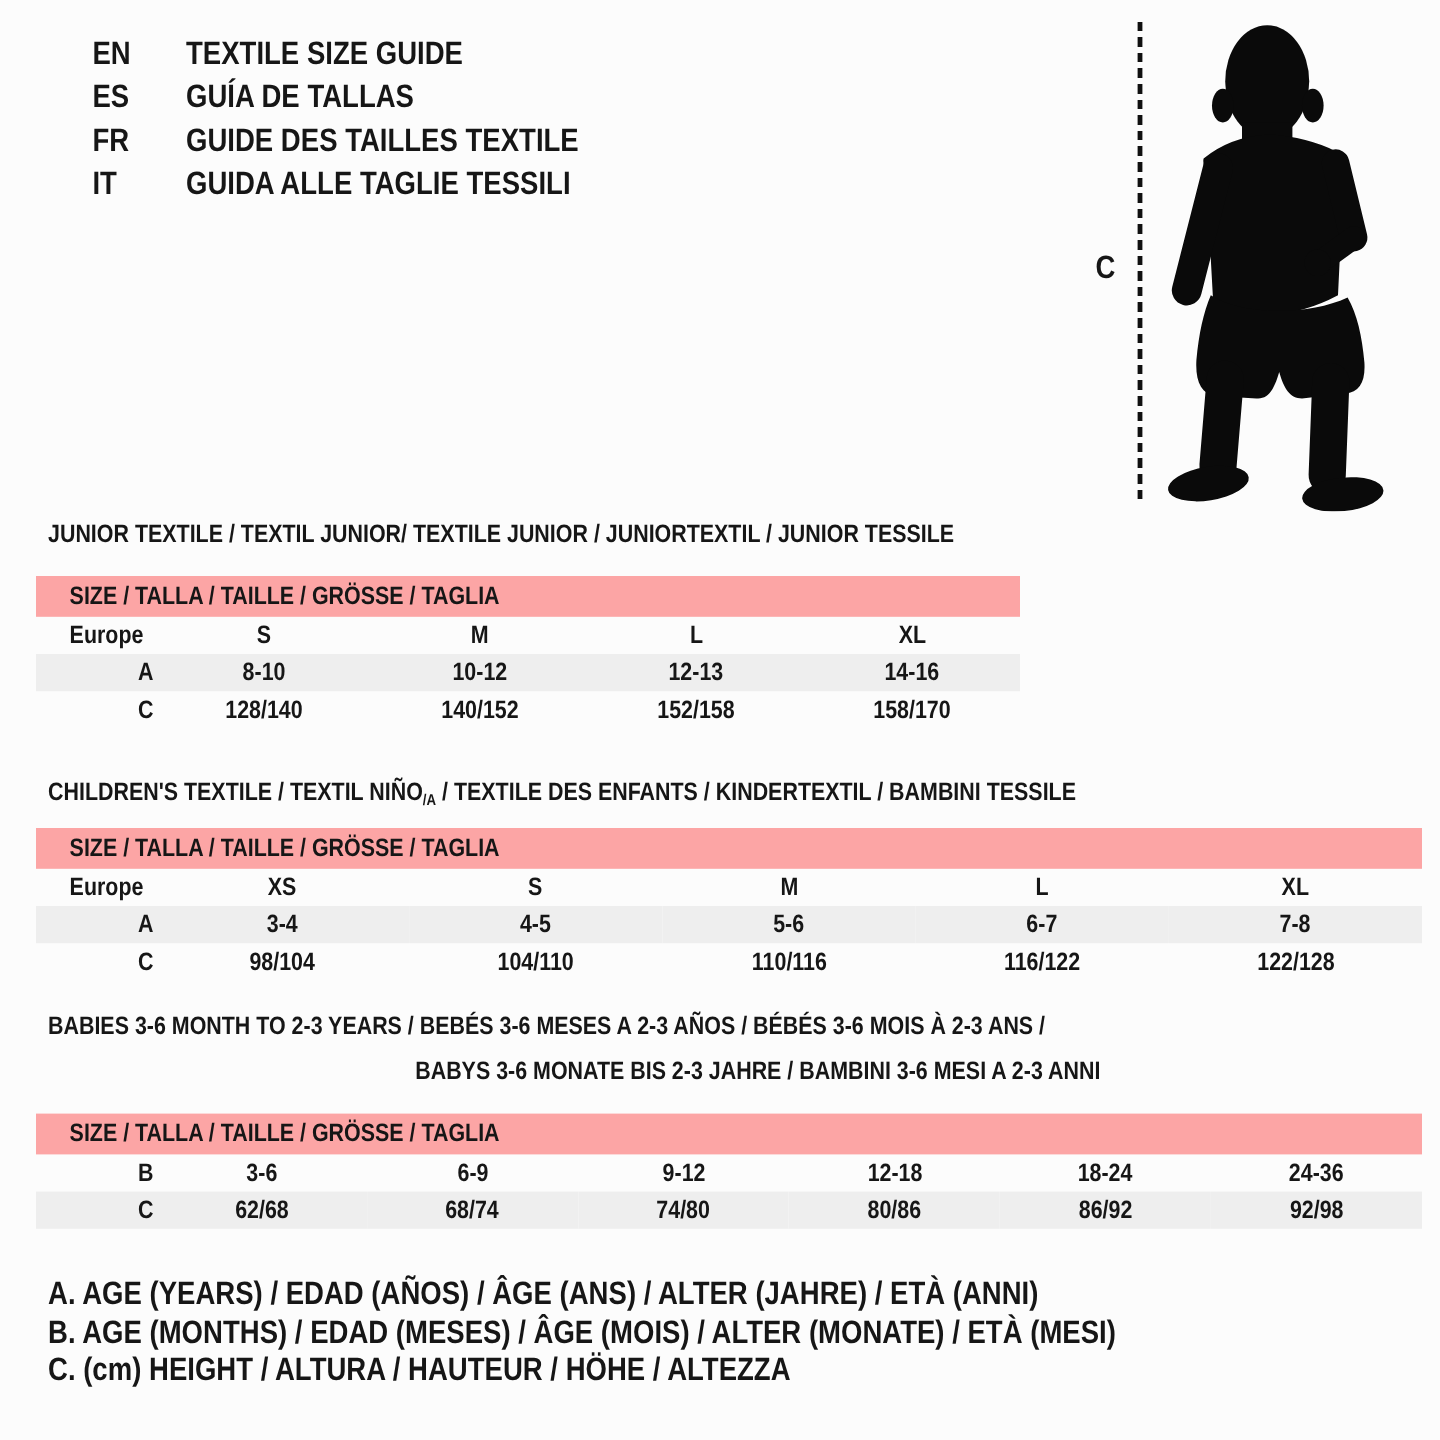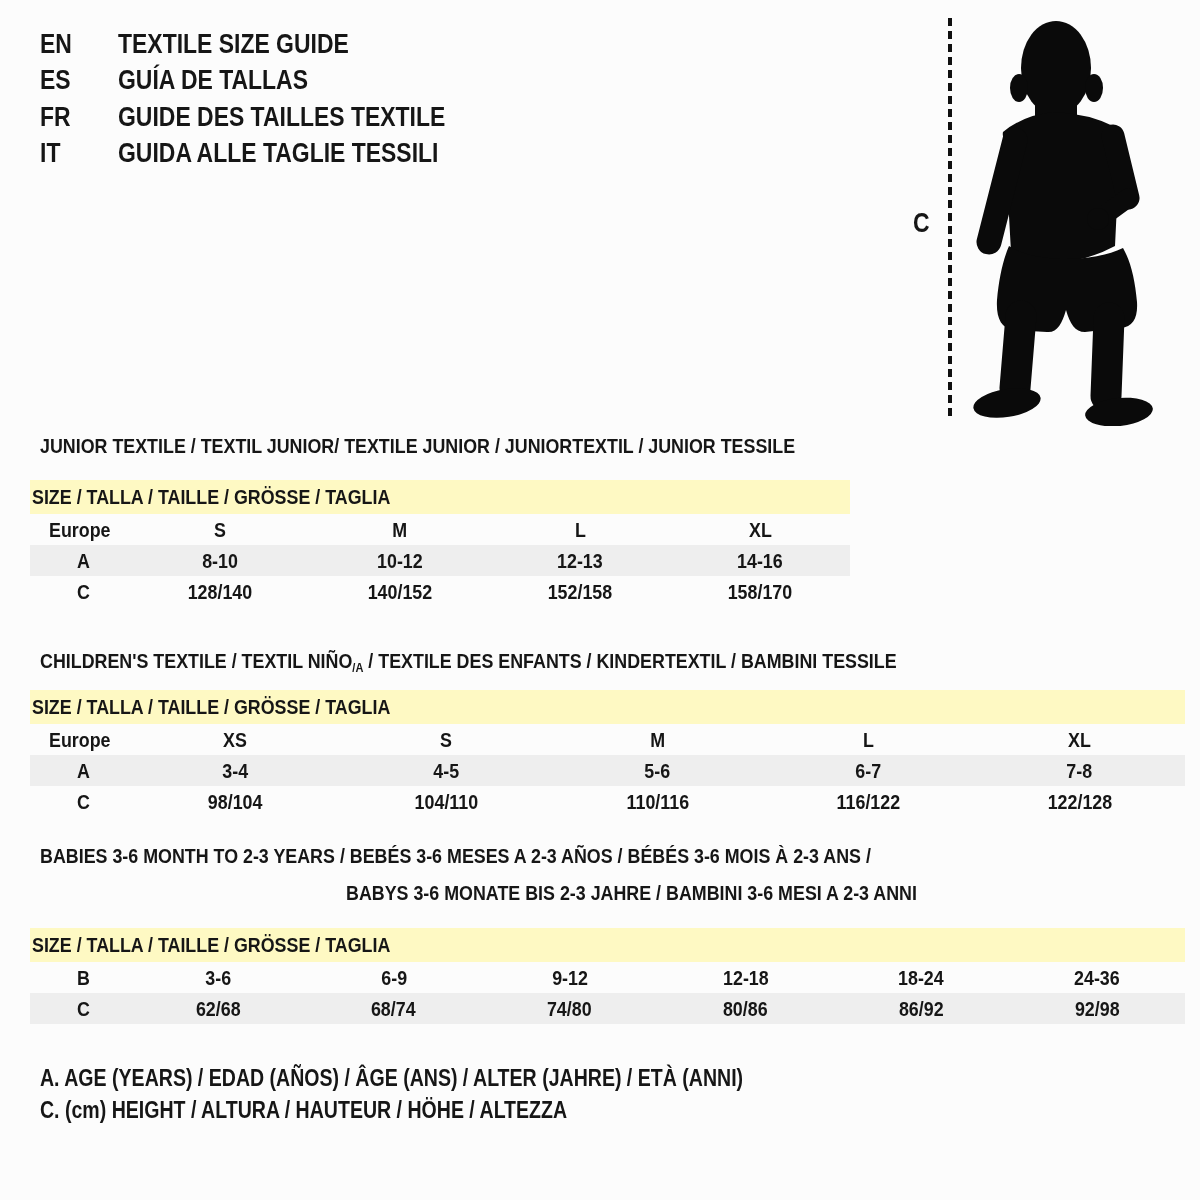--- a/index.html
+++ b/index.html
@@ -12,21 +12,21 @@
     font-weight:bold;
     overflow:hidden;
   }
   
   .cx, .cxc { display:inline-block; white-space:nowrap; transform:scaleX(0.85); }
   .cx  { transform-origin:0 50%; }
   .cxc { transform-origin:50% 50%; }
 
   
   .langs { position:absolute; top:26px; left:40px; }
-  .lang-row { display:flex; align-items:center; height:36.5px; font-size:27px; }
+  .lang-row { display:flex; align-items:center; height:36.5px; font-size:27px;margin-left:37px; }
   .lang-code { width:78px; flex:0 0 78px; }
 
   
   .dash-line {
     position:absolute; left:948px; top:18px; width:4px; height:400px;
     background:repeating-linear-gradient(to bottom, #101010 0 8px, transparent 8px 13px);
   }
   .c-label { position:absolute; left:913px; top:208px; font-size:27px; }
   .baby-svg { position:absolute; left:963px; top:16px; }
 
@@ -35,27 +35,27 @@
   .two-line { line-height:37px; }
   .subsc { font-size:13px; vertical-align:-4px; }
 
   
   .tbl { position:absolute; left:30px; border-collapse:collapse; table-layout:fixed; }
   .tbl th, .tbl td {
     font-size:21px; font-weight:bold; padding:0; height:31px;
     vertical-align:middle; text-align:center;
   }
   .tbl tr.bar th {
-    background:#fef9c3; text-align:left; padding-left:2px; height:34px;
-  }
-  .tbl .lblcell { text-align:center; padding-left:10px; }
+    background:#fca5a5; text-align:left; padding-left:28px; height:34px;
+  }
+  .tbl .lblcell { text-align:right; padding-left:10px; }
   .tbl tr.stripe td { background:#eeeeee; }
 
   
-  .legend { position:absolute; left:40px; top:1063px; font-size:23px; }
+  .legend { position:absolute; left:40px; top:1063px; font-size:27px; }
   .legend-line { display:flex; align-items:center; height:31.5px; }
 </style>
 </head>
 <body>
 
 <header class="langs">
   <div class="lang-row">
     <span class="lang-code"><span class="cx">EN</span></span>
     <span class="cx">TEXTILE SIZE GUIDE</span>
   </div>
@@ -222,15 +222,18 @@
       <td><span class="cxc">92/98</span></td>
     </tr>
   </tbody>
 </table>
 
 <footer class="legend">
   <div class="legend-line">
       <span class="cx">A. AGE (YEARS) / EDAD (AÑOS) / ÂGE (ANS) / ALTER (JAHRE) / ETÀ (ANNI)</span>
     </div>
   <div class="legend-line">
+      <span class="cx">B. AGE (MONTHS) / EDAD (MESES) / ÂGE (MOIS) / ALTER (MONATE) / ETÀ (MESI)</span>
+    </div>
+  <div class="legend-line">
       <span class="cx">C. (cm) HEIGHT / ALTURA / HAUTEUR / HÖHE / ALTEZZA</span>
     </div>
 </footer>
 
 </body></html>

